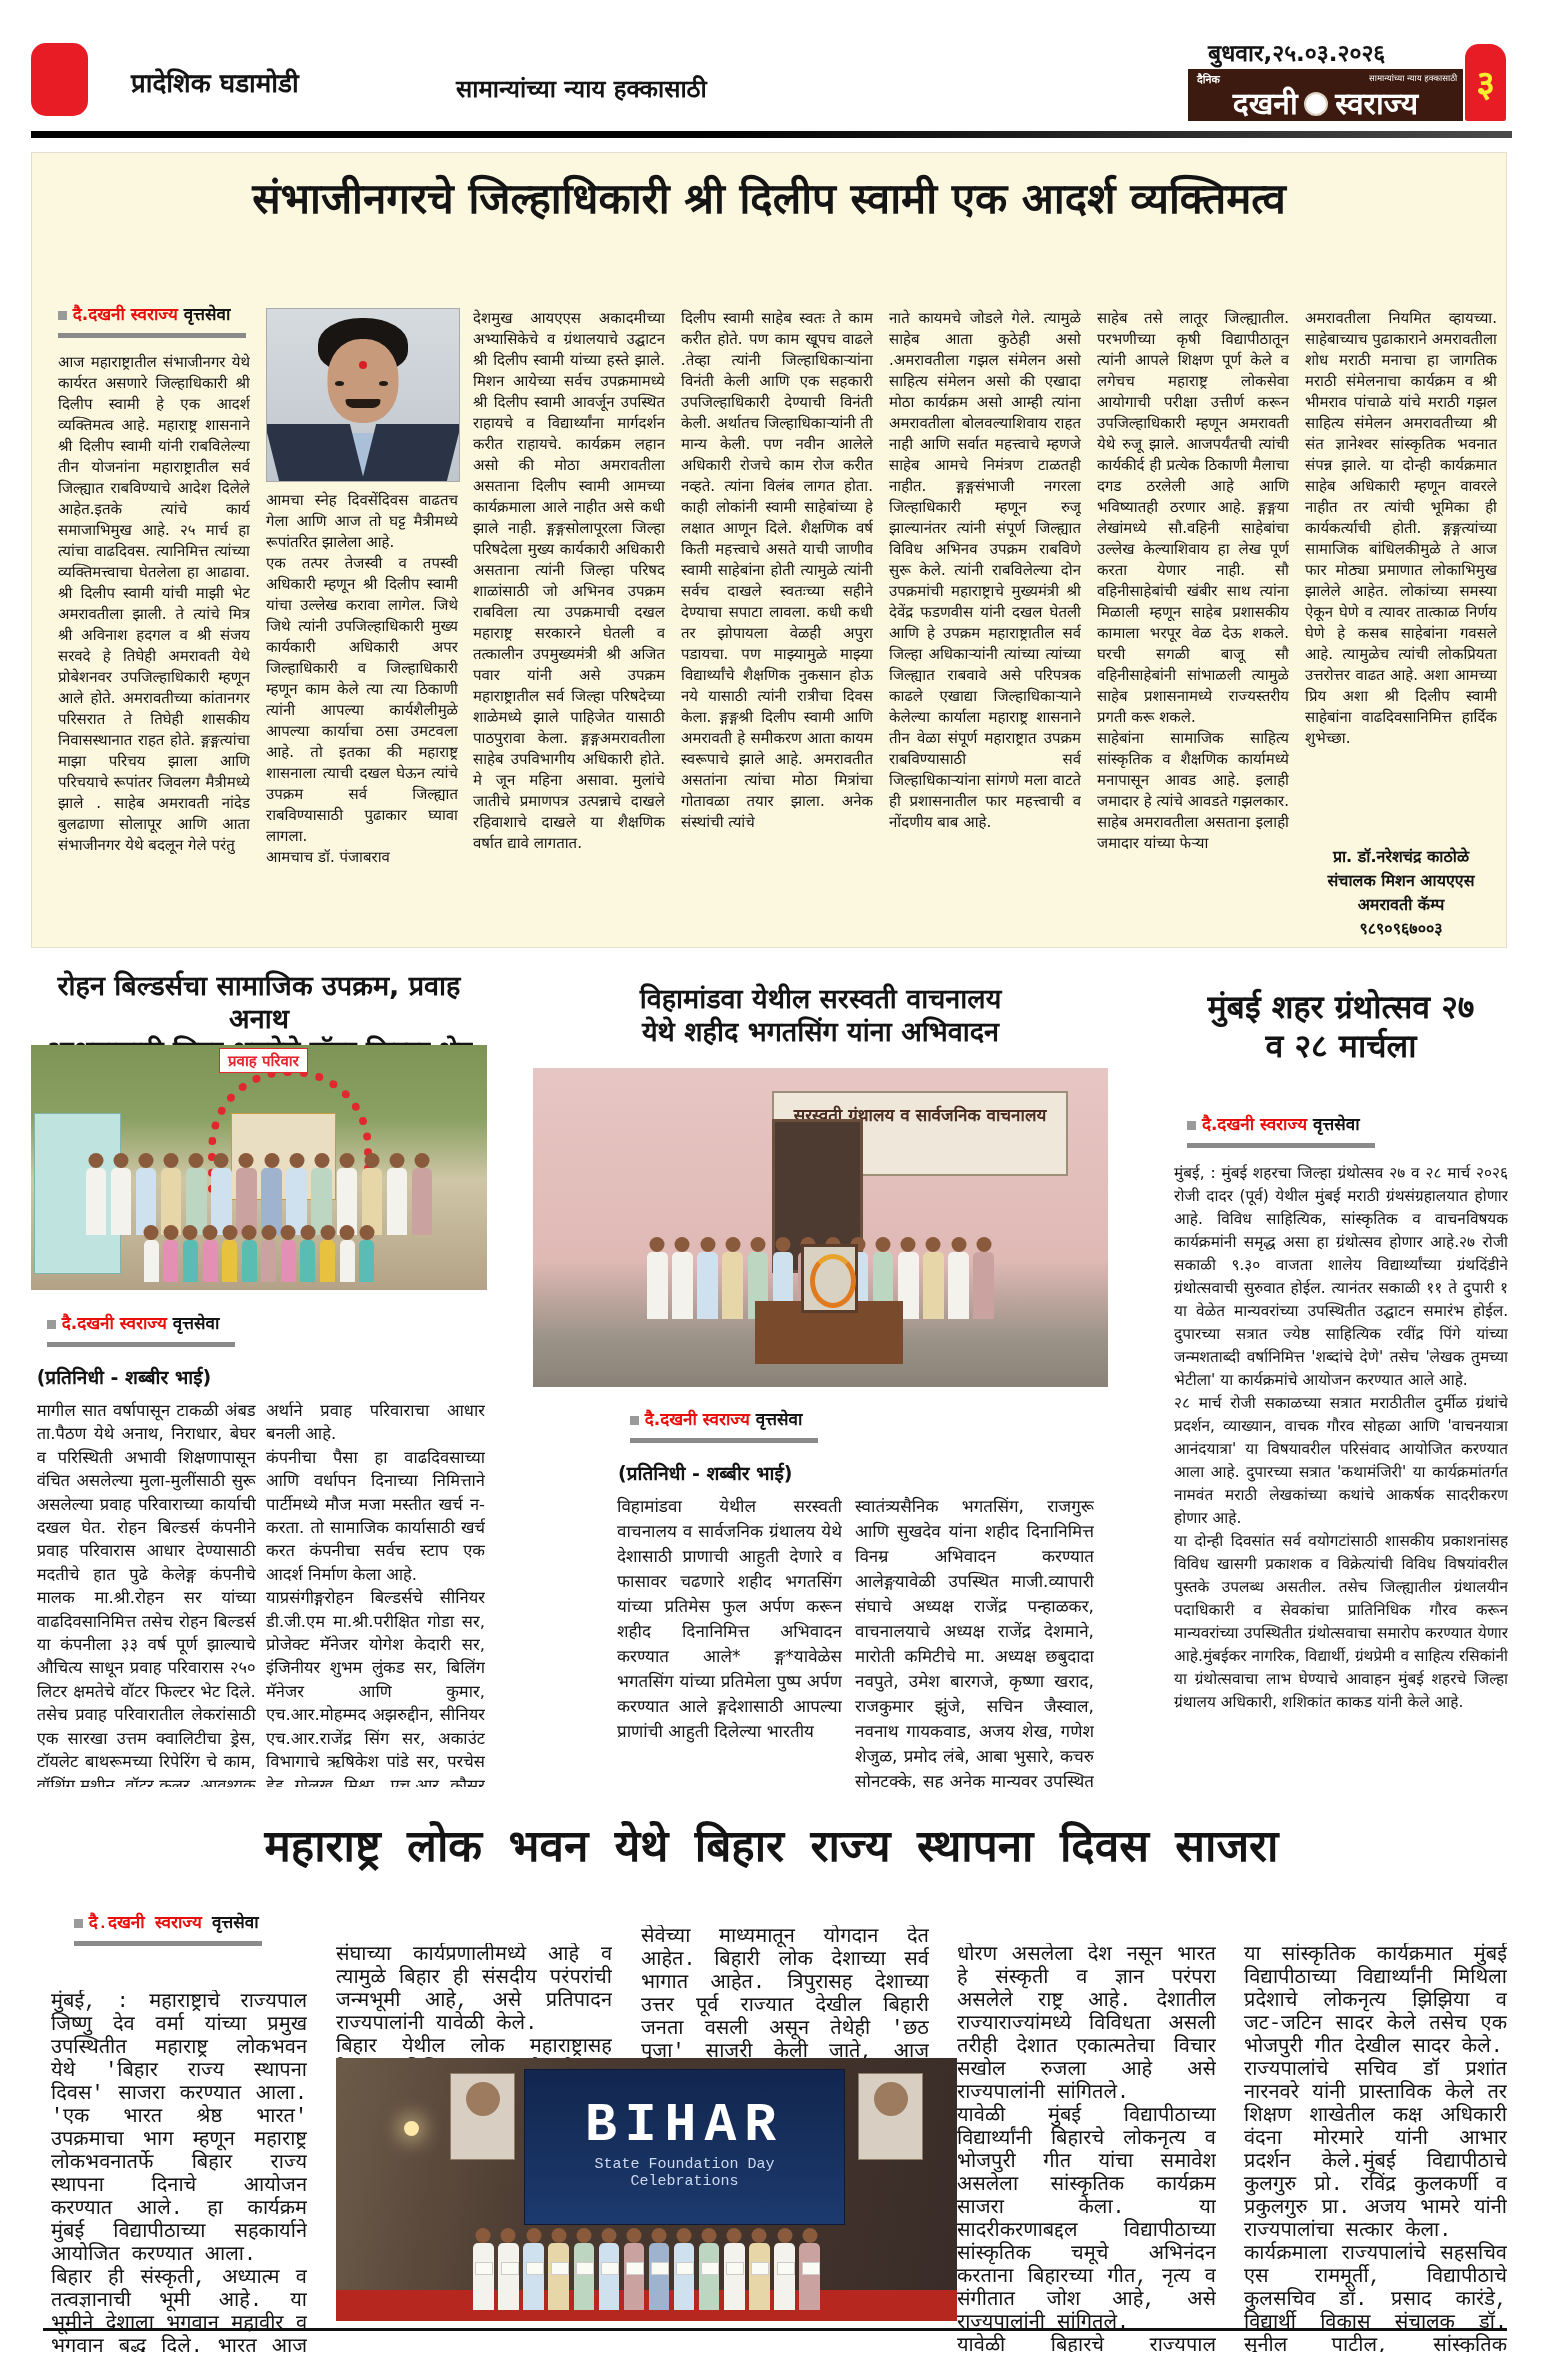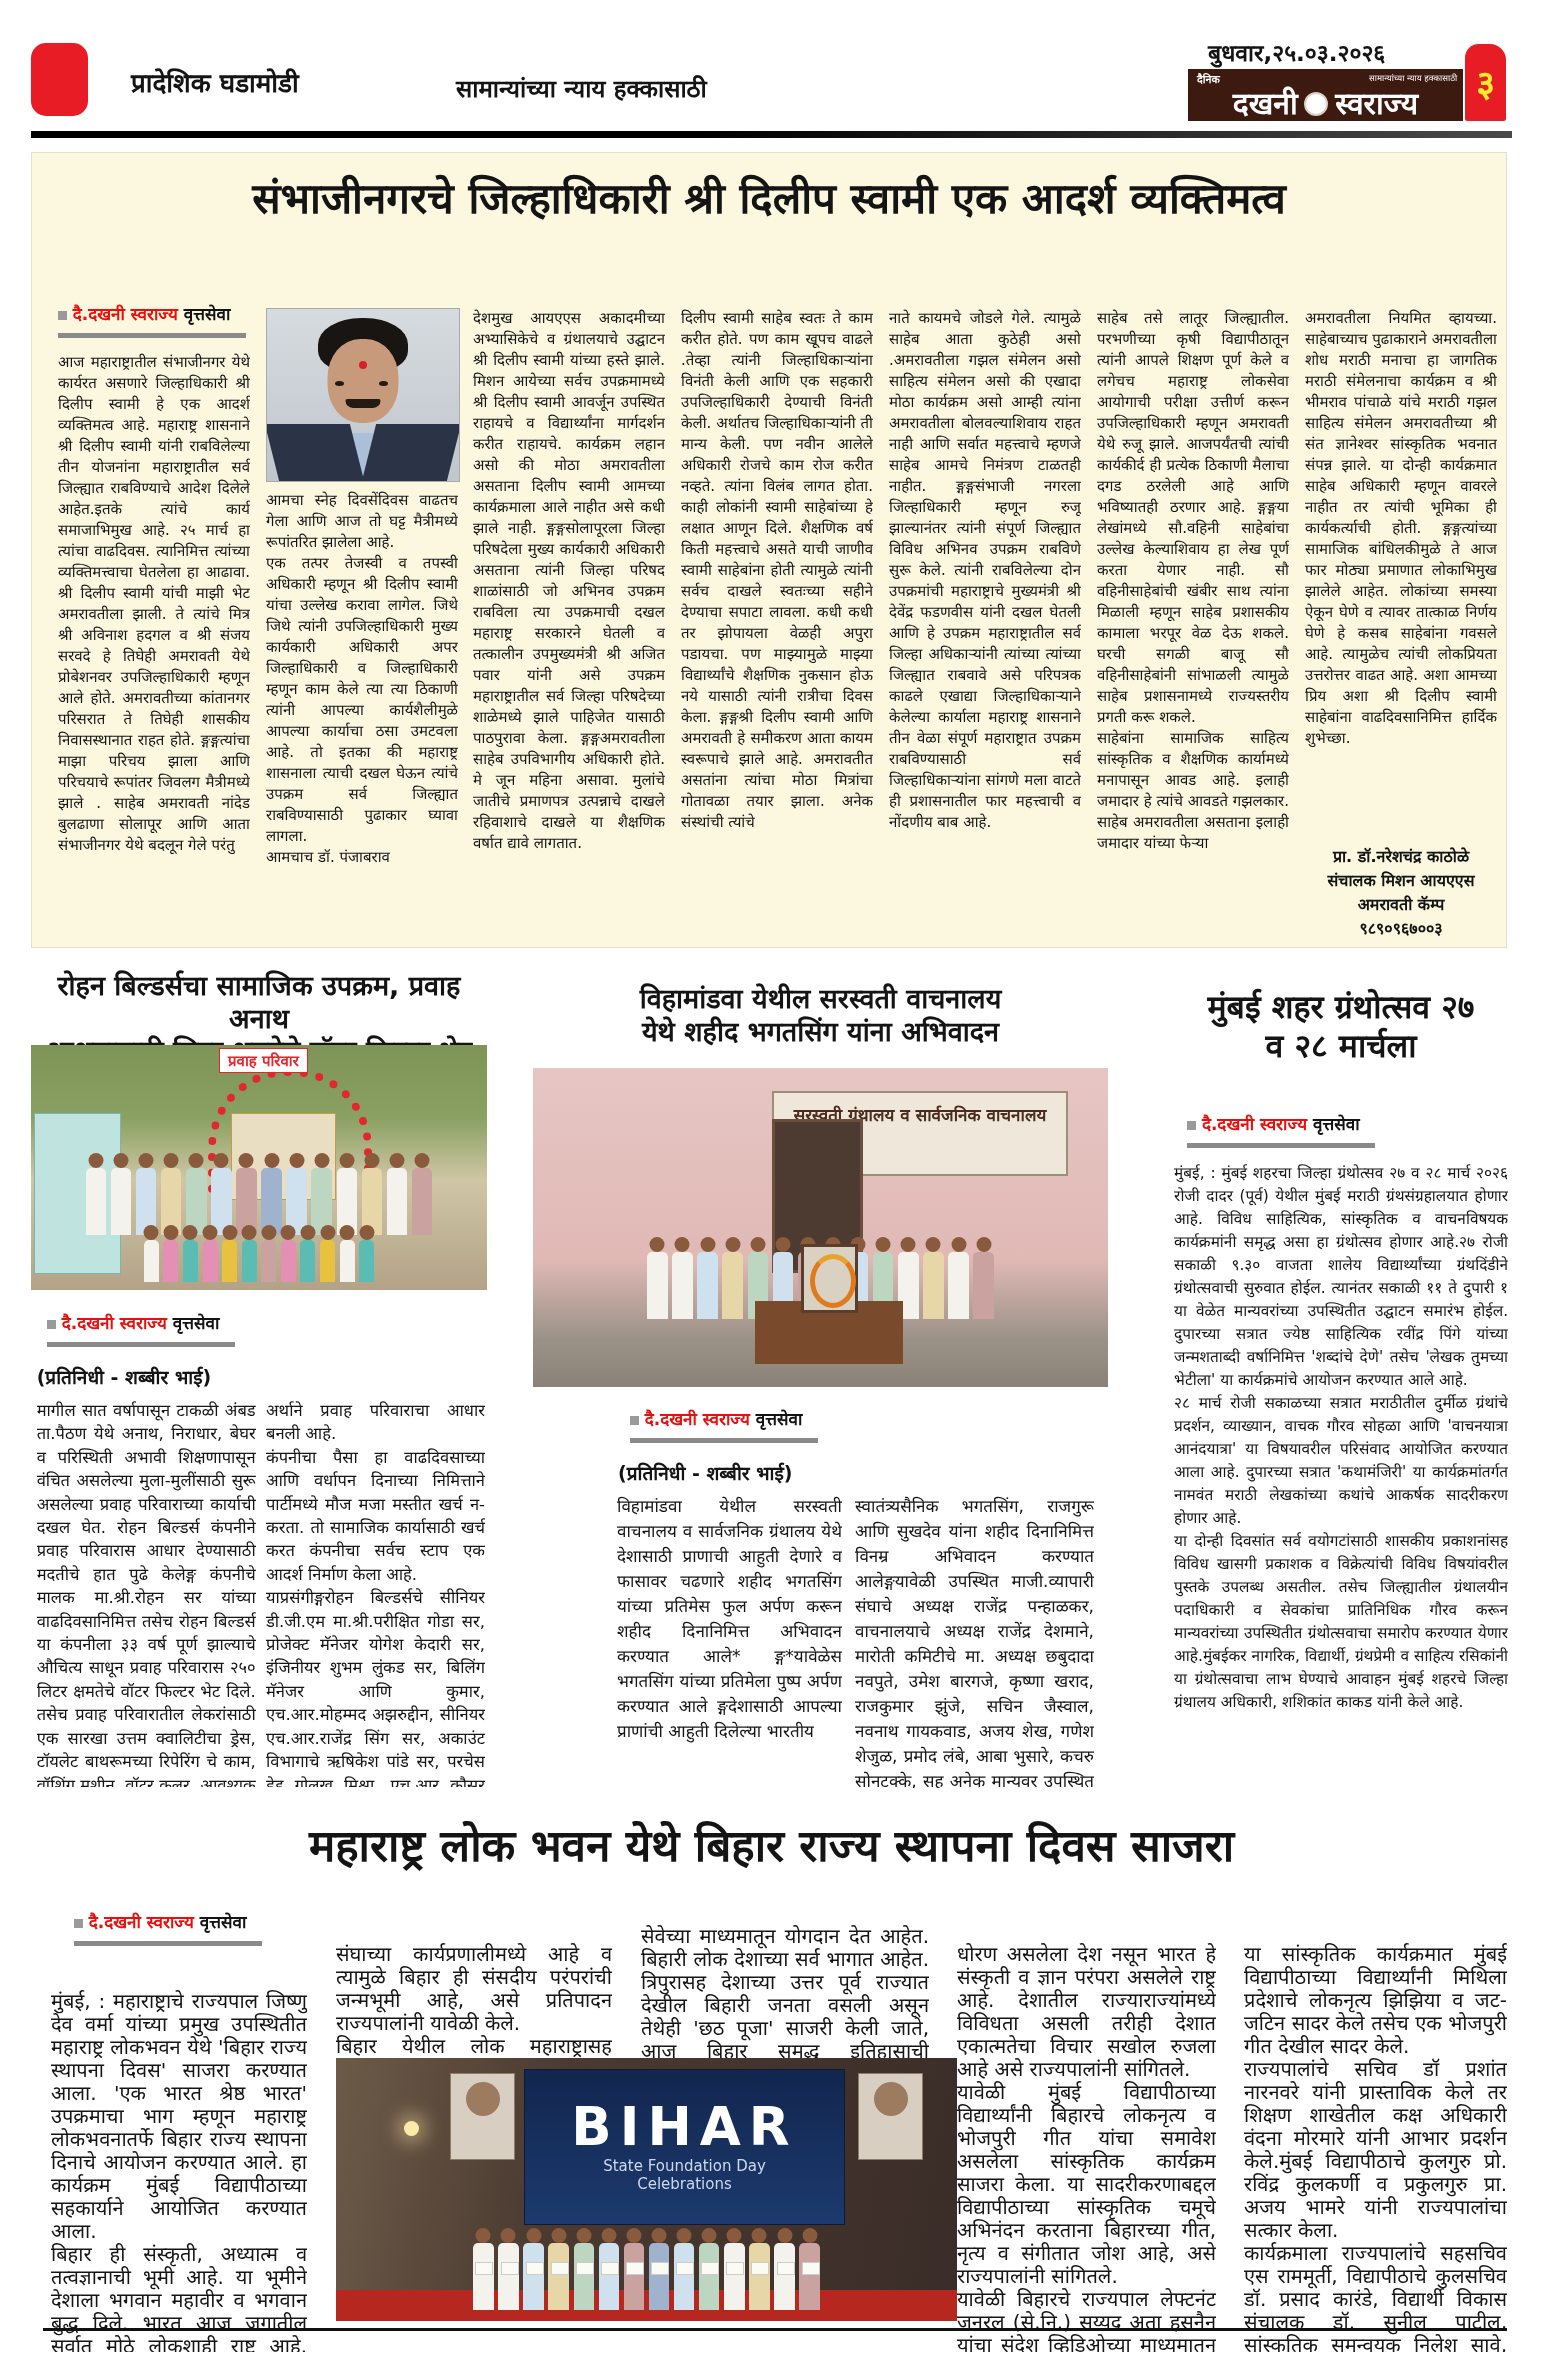--- a/index.html
+++ b/index.html
@@ -87,21 +87,21 @@
   .crowd .pp:nth-child(4n){background:#e7d6a8;}
   .crowd .pp:nth-child(5n){background:#bcd6c2;}
   .crowd .pp:nth-child(7n){background:#caa3a0;}
   .crowd .pp:nth-child(8n){background:#9fb3cf;}
   .pp.kid{width:15px;height:42px;}
   .crowd .pp.kid:nth-child(2n){background:#e490b4;}
   .crowd .pp.kid:nth-child(3n){background:#5bbcb4;}
   .crowd .pp.kid:nth-child(5n){background:#e8c23e;}
   .pp.cert::after{content:"";position:absolute;top:19.4px;left:2.3px;width:16px;height:11.4px;background:#fbfbf6;border:0.6px solid #ccc;}
   
-  #bihar{left:34px;top:1814px;width:1475px;height:518px;}
+  #bihar{left:34px;top:1814px;width:1475px;height:518px;font-family:Liberation Mono, monospace;}
   #bihar-headline{left:0;top:0;width:1475px;text-align:center;font-size:44px;font-weight:bold;}
   #bihar .col{font-size:20px;line-height:23px;margin-top:31px;}
   #bottom-rule{left:8.5px;top:514px;width:1464px;height:2.8px;background:#111;}
 </style>
 </head>
 <body>
 
 <div id="page">
 
   <div class="abs red-tab" id="tab-left"></div>

